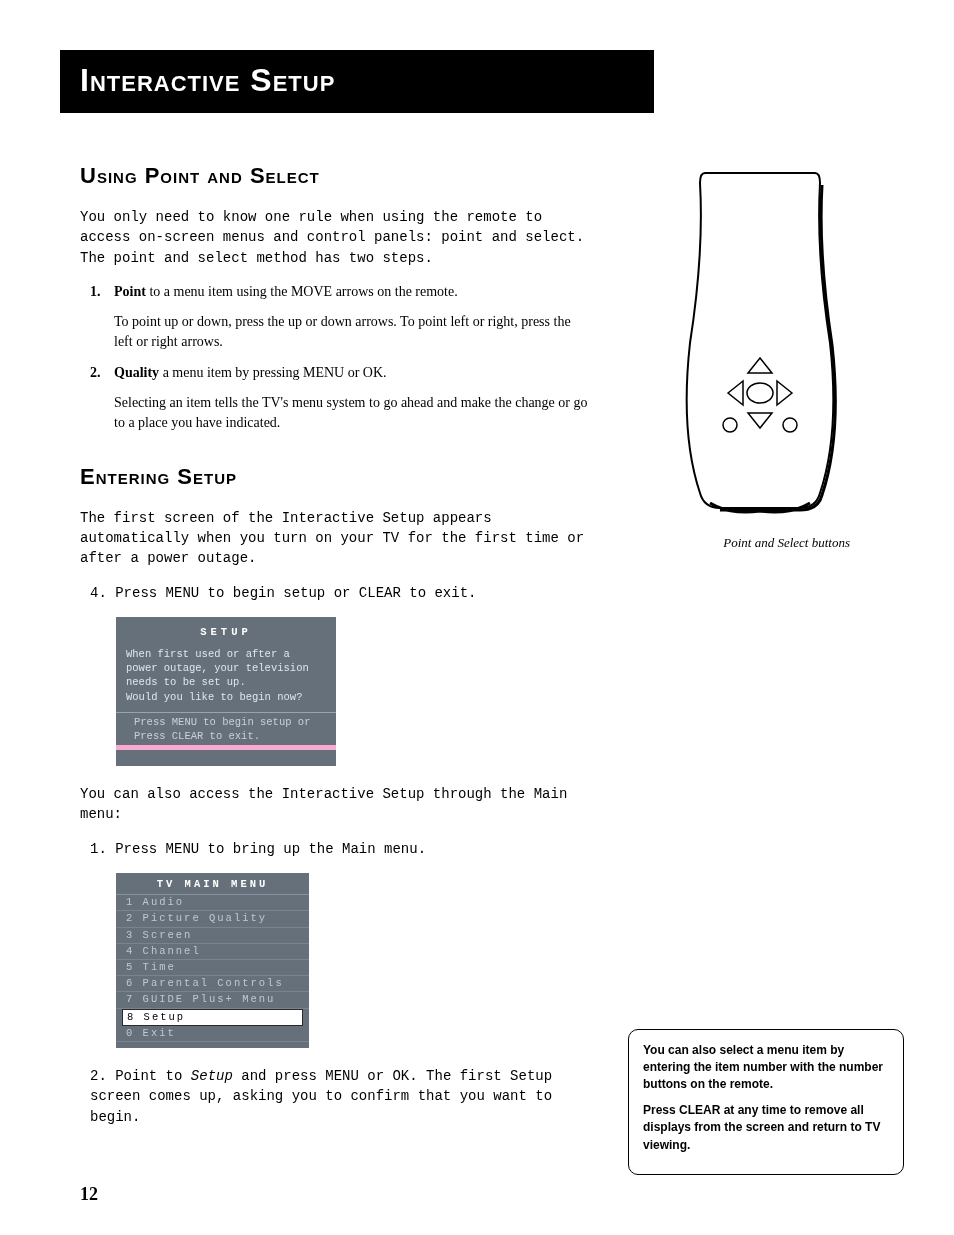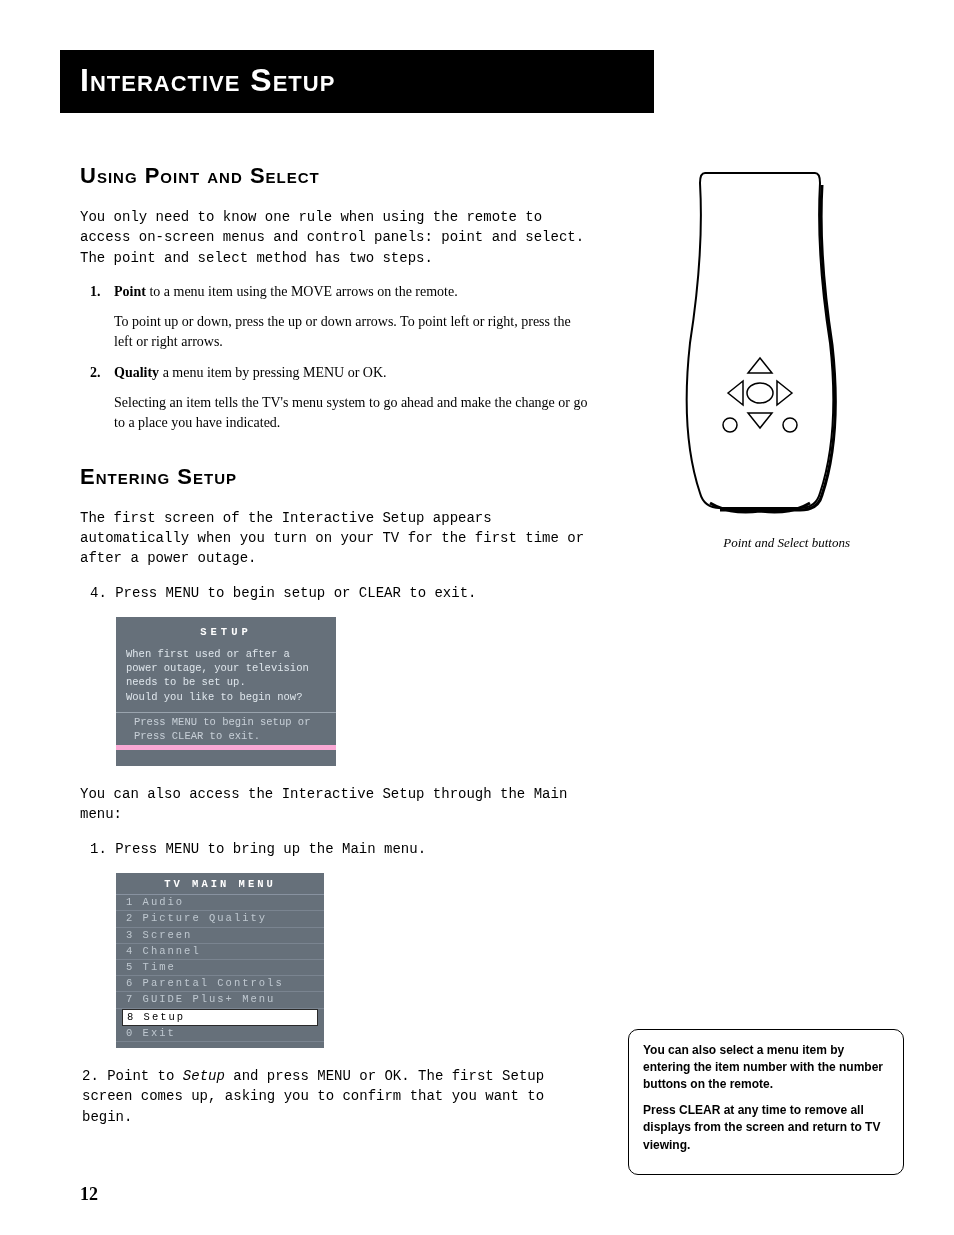--- a/index.html
+++ b/index.html
@@ -72,21 +72,21 @@
   .screen-body { padding: 2px 10px 8px 10px; white-space: pre-wrap; }
   .screen-hint {
     border-top: 1px solid #9aa4ae;
     border-bottom: 5px solid #f9a8d4;
     padding: 2px 18px;
     color: #c8d0d8;
     white-space: pre-wrap;
   }
   .menu-box {
     background: #66707a;
-    width: 208px;
+    width: 193px;
     margin: 14px 0 18px 36px;
     font-family: 'Courier New', monospace;
     font-size: 10.5px;
     color: #bfc8d0;
     line-height: 1.45;
     padding-bottom: 6px;
   }
   .menu-title {
     text-align: center;
     letter-spacing: 3px;
@@ -170,21 +170,21 @@
           <div class="menu-item">3 Screen</div>
           <div class="menu-item">4 Channel</div>
           <div class="menu-item">5 Time</div>
           <div class="menu-item">6 Parental Controls</div>
           <div class="menu-item">7 GUIDE Plus+ Menu</div>
           <div class="menu-item selected">8 Setup</div>
           <div class="menu-item">0 Exit</div>
         </div>
     </div>
 
-    <p class="body" style="margin-left:2px">
+    <p class="body" style="margin-left:10px">
       <span>2.   Point to </span><span class="i">Setup</span><span> and press MENU or OK. The first Setup screen comes up, asking you to confirm that you want to begin.</span>
     </p>
 
   </div>
 
   <div class="right-col">
     <div class="remote-fig">
       <svg class="remote-svg" viewBox="0 0 180 360">
         <path d="M 35 10 Q 30 10 30 20 Q 34 90 20 180 Q 10 270 30 330 Q 34 345 50 345 L 130 345 Q 146 345 150 330 Q 170 270 160 180 Q 146 90 150 20 Q 150 10 145 10 Z" fill="#fff" stroke="#000" stroke-width="2"></path>
         <path d="M 50 347 L 130 347 Q 148 347 152 332 Q 172 272 162 182 Q 148 90 152 22" fill="none" stroke="#000" stroke-width="3"></path>

